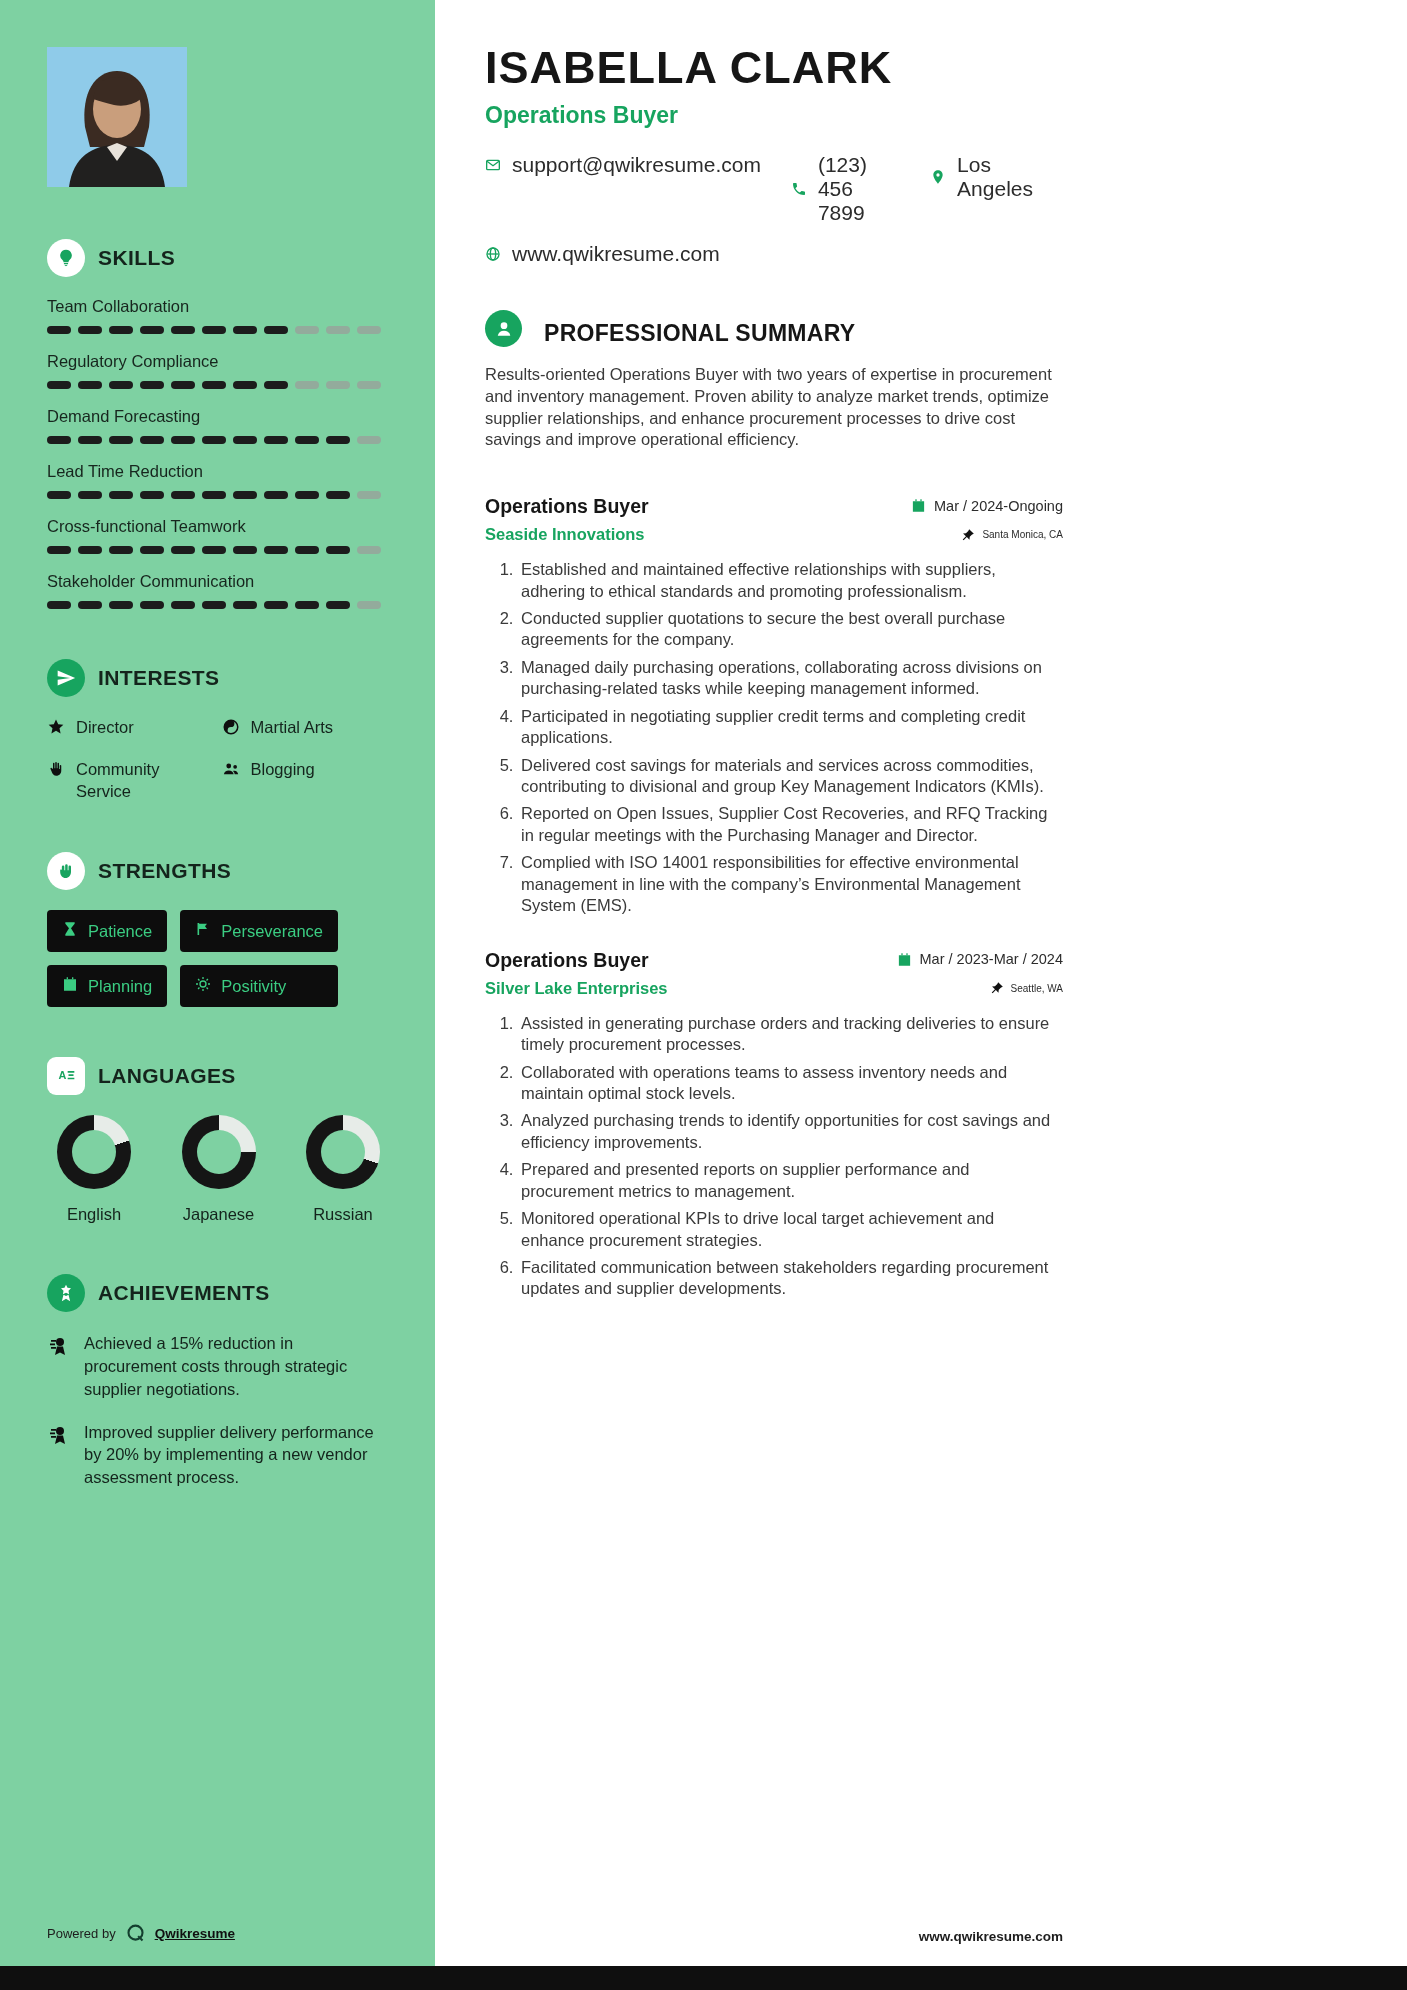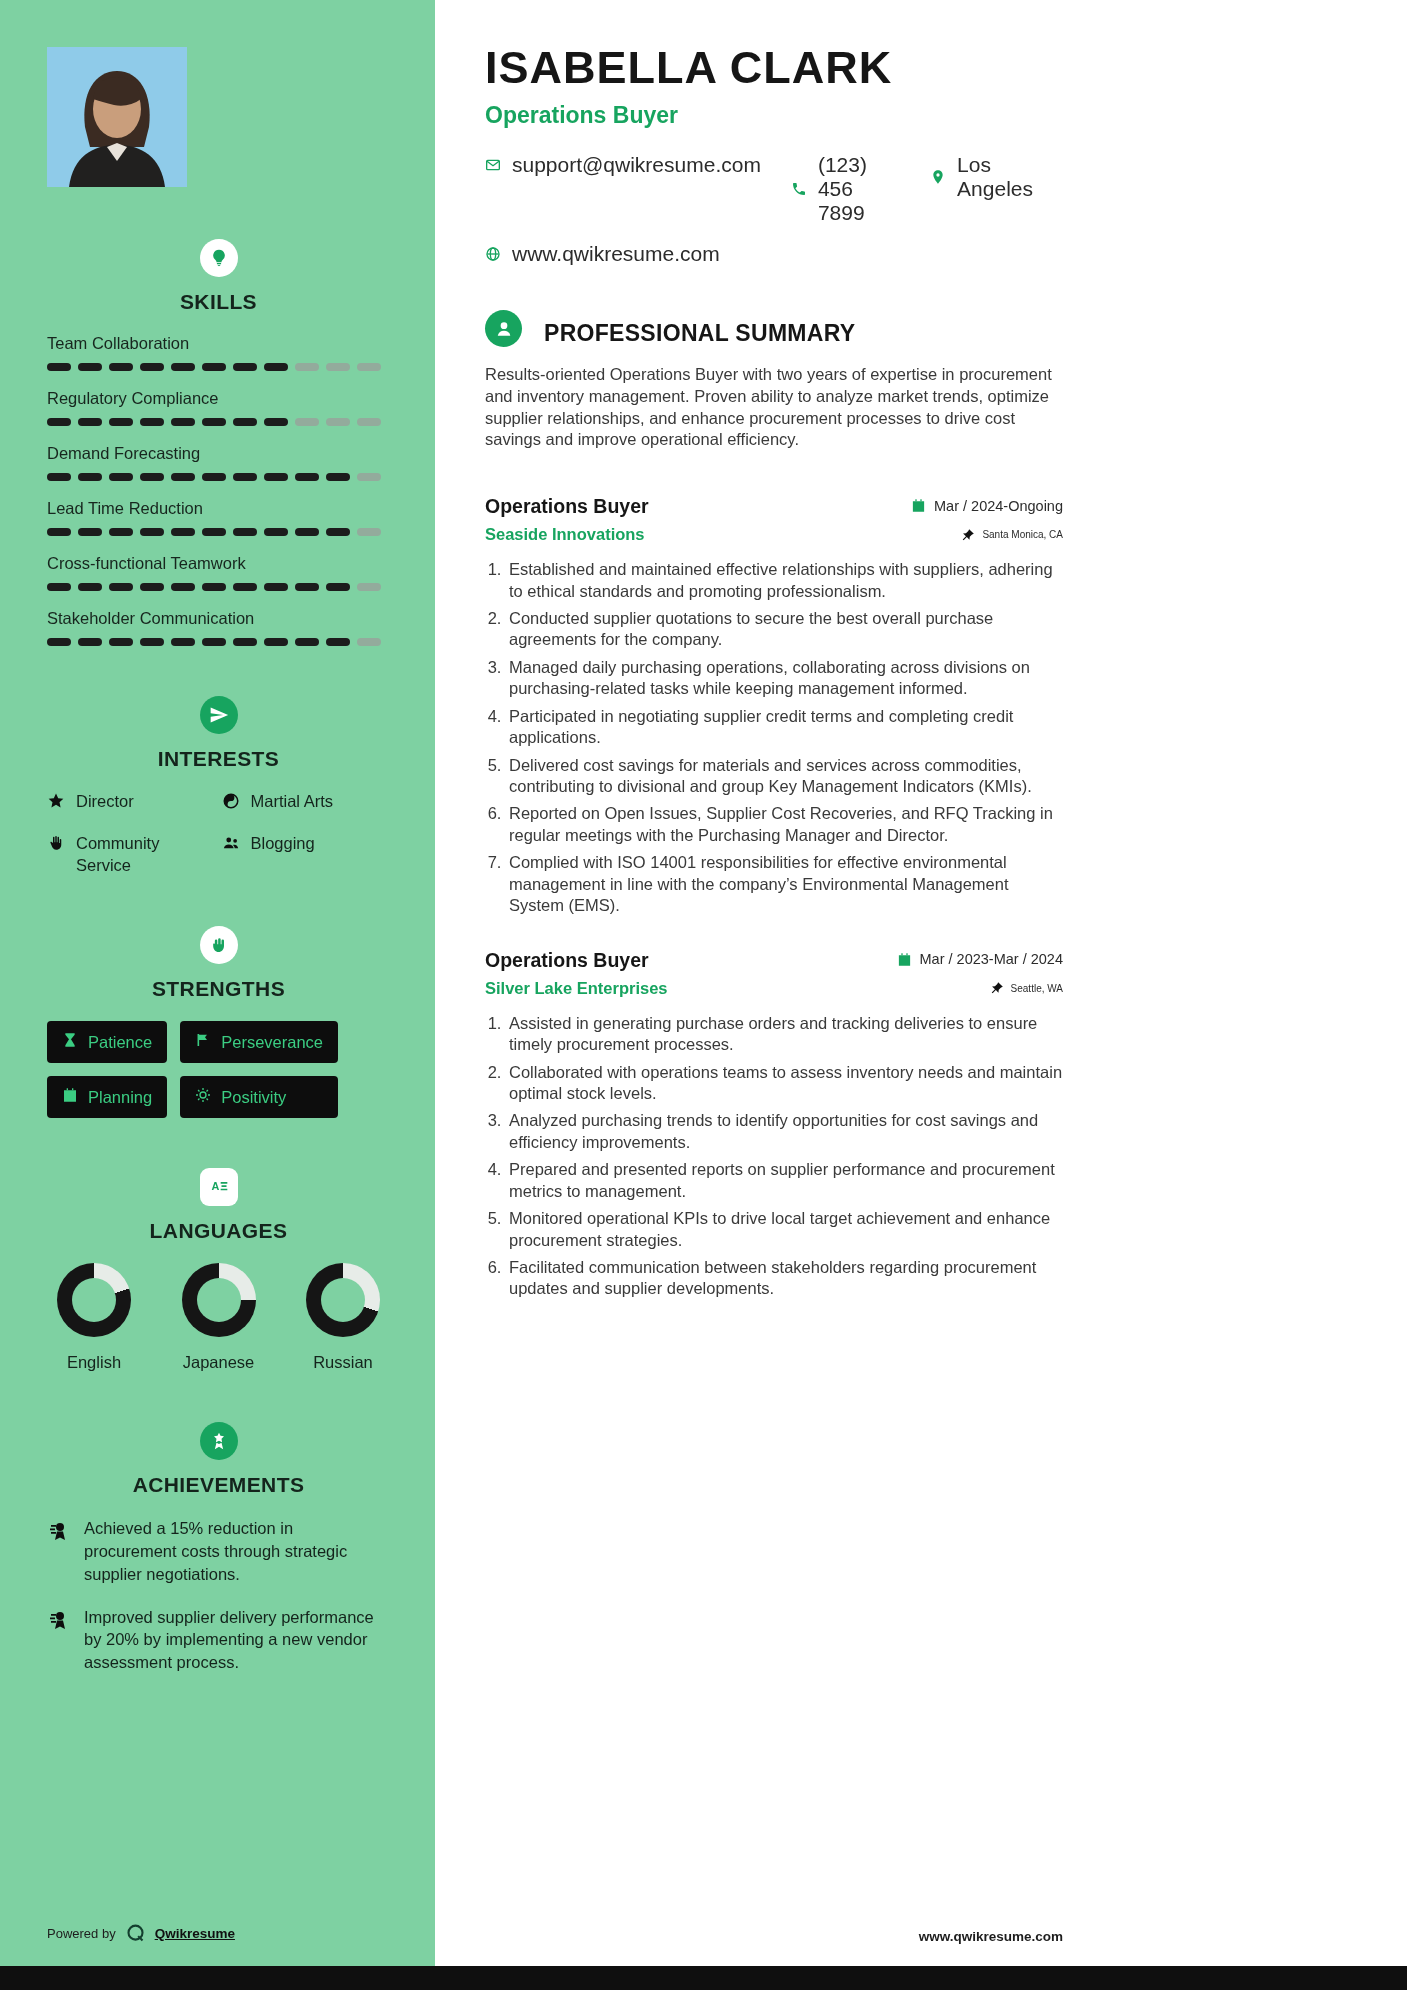--- a/index.html
+++ b/index.html
@@ -6,21 +6,21 @@
   html,body { margin:0; padding:0; background:#e9e9e9; }
   body { font-family: "Liberation Sans", sans-serif; }
   .page { position:relative; width:1407px; height:1990px; background:#ffffff; display:flex; overflow:hidden; margin:0 auto; }
 
   
   .sidebar { flex:0 0 435px; width:435px; background:#7ed1a2; padding:47px 45px 0 47px; position:relative; }
   .photo { width:140px; height:140px; overflow:hidden; }
   .photo svg { display:block; }
 
   .side-section { margin-top:50px; }
-  .side-head { display:flex; align-items:center; gap:13px; margin-bottom:20px;flex-direction:column; }
+  .side-head { display:flex; align-items:center; gap:13px; margin-bottom:20px; }
   .side-icon { width:38px; height:38px; border-radius:50%; background:#ffffff; color:#17a45f;
                display:flex; align-items:center; justify-content:center; flex:0 0 38px; }
   .side-icon svg { width:20px; height:20px; }
   .side-head h2 { margin:0; font-size:21px; font-weight:700; color:#14241c; letter-spacing:.4px; }
 
   .skill { margin-bottom:18px; }
   .skill-label { font-size:16.5px; color:#17261e; margin-bottom:10px; }
   .dashbar { display:flex; gap:7px; }
   .dash { width:24px; height:8px; border-radius:4px; background:#93ab9c; display:inline-block; }
   .dash.filled { background:#1c1c1c; }
@@ -77,21 +77,21 @@
   .job-title { margin:0; font-size:19.5px; font-weight:700; color:#161616; }
   .job-dates { display:flex; align-items:center; gap:8px; font-size:14.5px; color:#2c2c2c; }
   .job-dates .d-icon { color:#17a45f; display:flex; }
   .job-dates .d-icon svg { width:15px; height:15px; }
   .job-sub { display:flex; justify-content:space-between; align-items:center; margin-top:7px; margin-bottom:15px; }
   .company { font-size:16.5px; font-weight:700; color:#17a45f; }
   .job-loc { display:flex; align-items:center; gap:7px; font-size:10px; color:#2c2c2c; }
   .job-loc .l-icon { color:#111111; display:flex; }
   .job-loc .l-icon svg { width:14px; height:14px; }
 
-  ol.bullets { margin:0; padding-left:21px; font-size:16.5px; line-height:1.3; color:#3a3a3a; }
+  ol.bullets { margin:12px; padding-left:21px; font-size:16.5px; line-height:1.3; color:#3a3a3a; }
   ol.bullets li { margin-bottom:6px; padding-left:3px; }
 
   .site-footer { position:absolute; bottom:46px; left:50px; width:578px; text-align:right;
                  font-size:13.5px; font-weight:700; color:#1d1d1d; }
 
   .bottom-bar { position:absolute; left:0; bottom:0; width:100%; height:24px; background:#0f0f0f; }
 </style>
 </head>
 <body>
 

